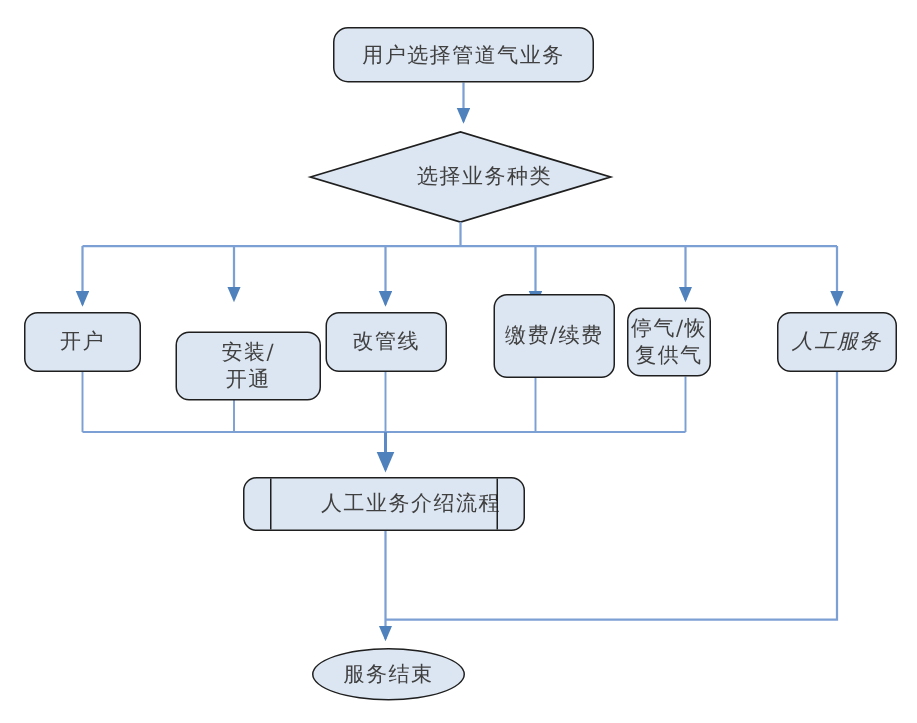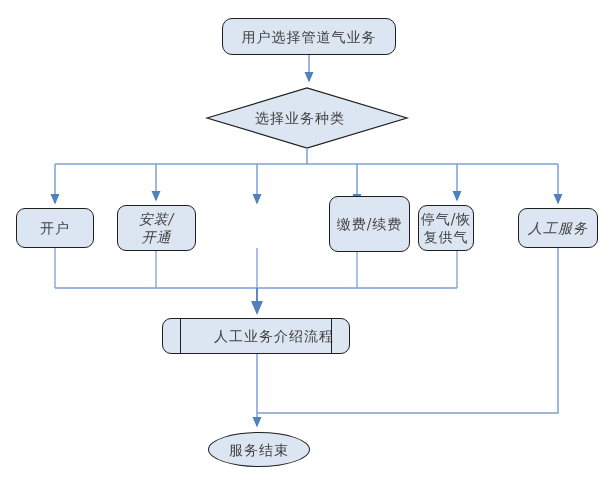--- a/index.html
+++ b/index.html
@@ -90,33 +90,36 @@
 
     <line x1="257" y1="354" x2="257" y2="426" stroke="#7da0d4" stroke-width="1.5" marker-end="url(#arrow)"></line>
 
     <polyline points="558,248 558,413 257,413" fill="none" stroke="#7da0d4" stroke-width="1.5"></polyline>
   </svg>
 
   <div class="node rounded" style="left:222px; top:18px; width:174px; height:37px;">
     <span>用户选择管道气业务</span>
   </div>
 
-  <div class="node decision-label" style="left:230px; top:107px; width:140px; height:22px;justify-content:center;">
+  <div class="node decision-label" style="left:253px; top:107px; width:140px; height:22px;justify-content:center;">
     <span>选择业务种类</span>
   </div>
 
   <div class="node branch" style="left:16px; top:208px; width:78px; height:40px;">
     <span>开户</span>
   </div>
 
-  <div class="node branch" style="left:117px; top:205px; width:79px; height:46px;font-style:italic;">
+  <div class="node branch" style="left:117px; top:221px; width:97px; height:46px;">
     <span>安装/</span>
     <span>开通</span>
   </div>
 
+  <div class="node branch" style="left:217px; top:208px; width:81px; height:40px;">
+    <span>改管线</span>
+  </div>
 
   <div class="node branch" style="left:317px; top:196px; width:81px; height:56px;margin-left:12px;">
     <span>缴费/续费</span>
   </div>
 
   <div class="node branch" style="left:418px; top:205px; width:56px; height:46px;">
     <span>停气/恢</span>
     <span>复供气</span>
   </div>
 

